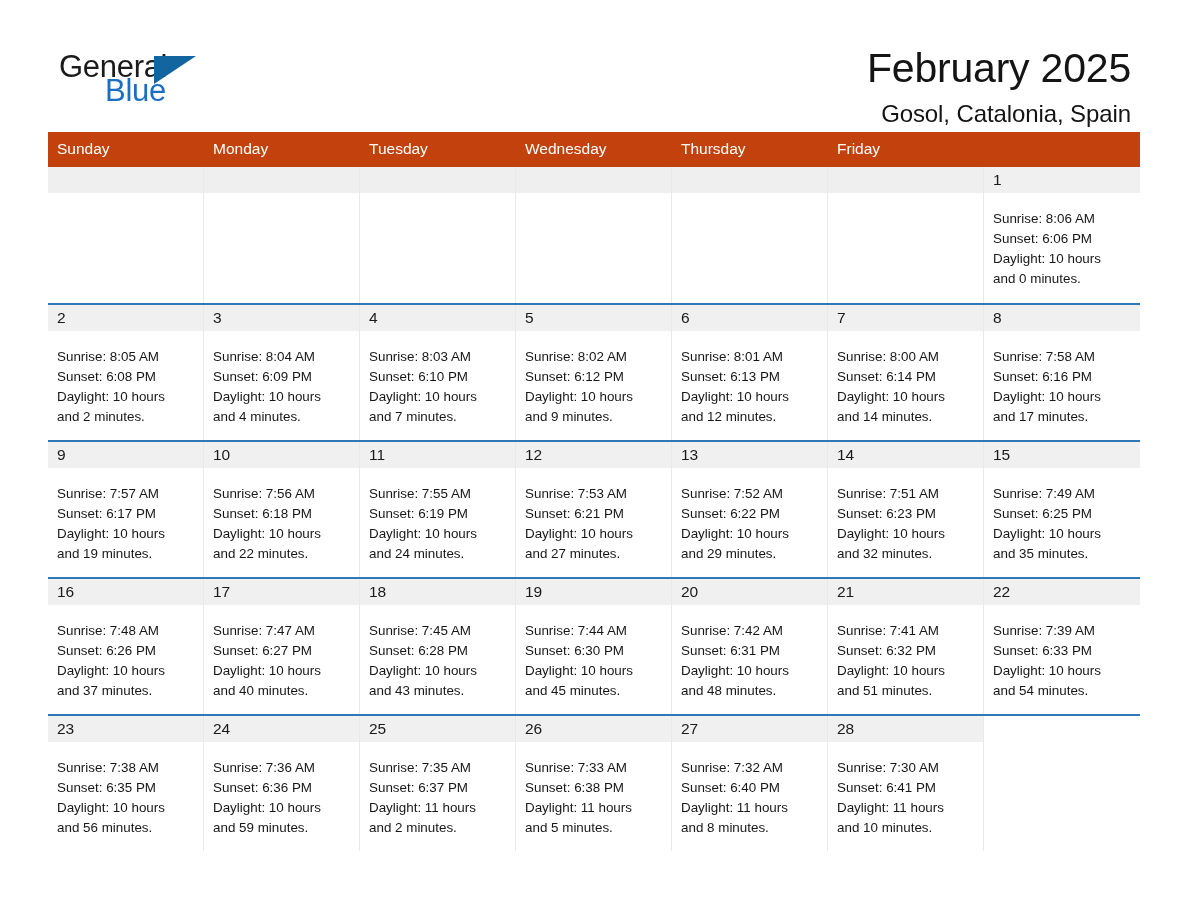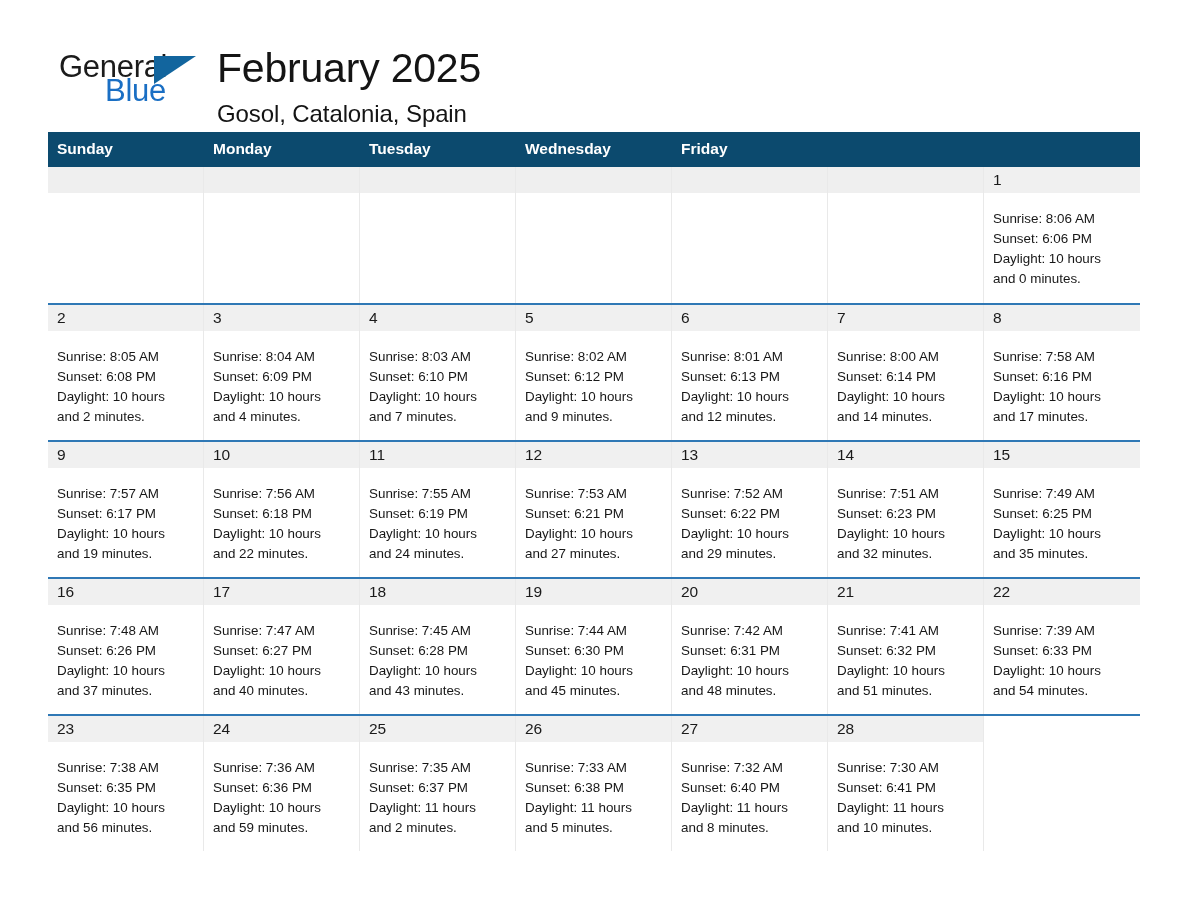--- a/index.html
+++ b/index.html
@@ -61,20 +61,21 @@
     left: 48px;
     top: 30px;
     font-size: 31px;
     line-height: 34px;
     color: #1a6fc4;
     letter-spacing: -0.3px;
     font-weight: 400;
   }
 
   .titles {
+    text-align: right;
     flex: 1 1 auto;
     padding-top: 0;
   }
   .month-title {
     font-size: 41px;
     line-height: 48px;
     font-weight: 400;
     color: #141414;
     letter-spacing: -0.2px;
   }
@@ -88,22 +89,21 @@
   }
 
   
   .calendar {
     margin: 14px 48px 0 48px;
     width: 1092px;
   }
   .weekday-row {
     display: grid;
     grid-template-columns: repeat(7, 1fr);
-    background: #0c4a6e;
-    font-weight: bold;
+    background: #c2410c;
   }
   .weekday {
     color: #ffffff;
     font-size: 15.5px;
     line-height: 18px;
     padding: 8px 0 9px 9px;
     white-space: nowrap;
   }
 
   .week-row {
@@ -162,20 +162,21 @@
     </div>
 
   </div>
 
   <div class="calendar">
     <div class="weekday-row" id="weekday-row">
         <div class="weekday">Sunday</div>
         <div class="weekday">Monday</div>
         <div class="weekday">Tuesday</div>
         <div class="weekday">Wednesday</div>
+        <div class="weekday">Thursday</div>
         <div class="weekday">Friday</div>
       </div>
     <div id="weeks-container">
         <div class="week-row first">
           <div class="daycell blank">
             <div class="datebar"></div>
           </div>
           <div class="daycell blank">
             <div class="datebar"></div>
           </div>

